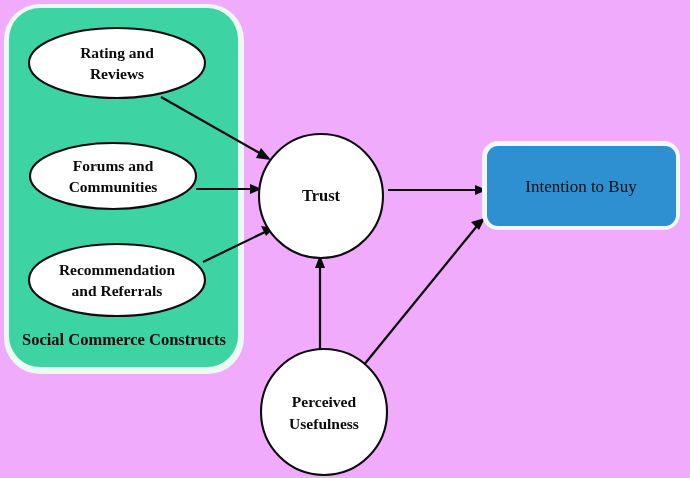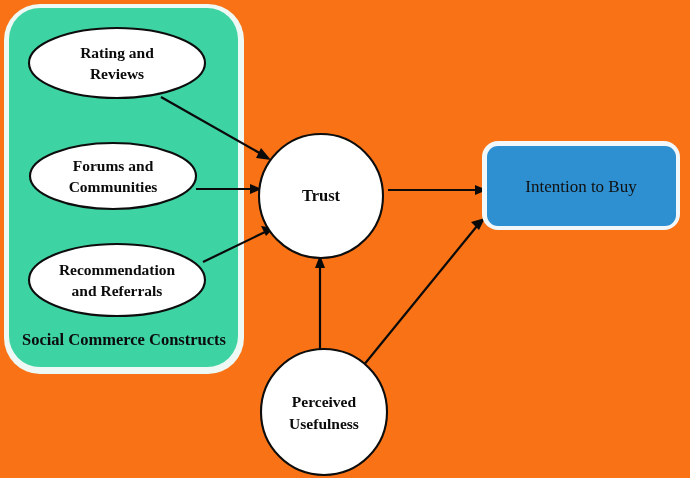--- a/index.html
+++ b/index.html
@@ -8,21 +8,21 @@
     padding: 0;
     background: #ffffff;
   }
   body {
     font-family: "Liberation Serif", "DejaVu Serif", serif;
   }
   #diagram-root {
     position: relative;
     width: 690px;
     height: 478px;
-    background: #f97316;
+    background: #f0abfc;
     overflow: hidden;
   }
   #diagram-svg {
     position: absolute;
     top: 0;
     left: 0;
     width: 690px;
     height: 478px;
   }
   .node-text {

